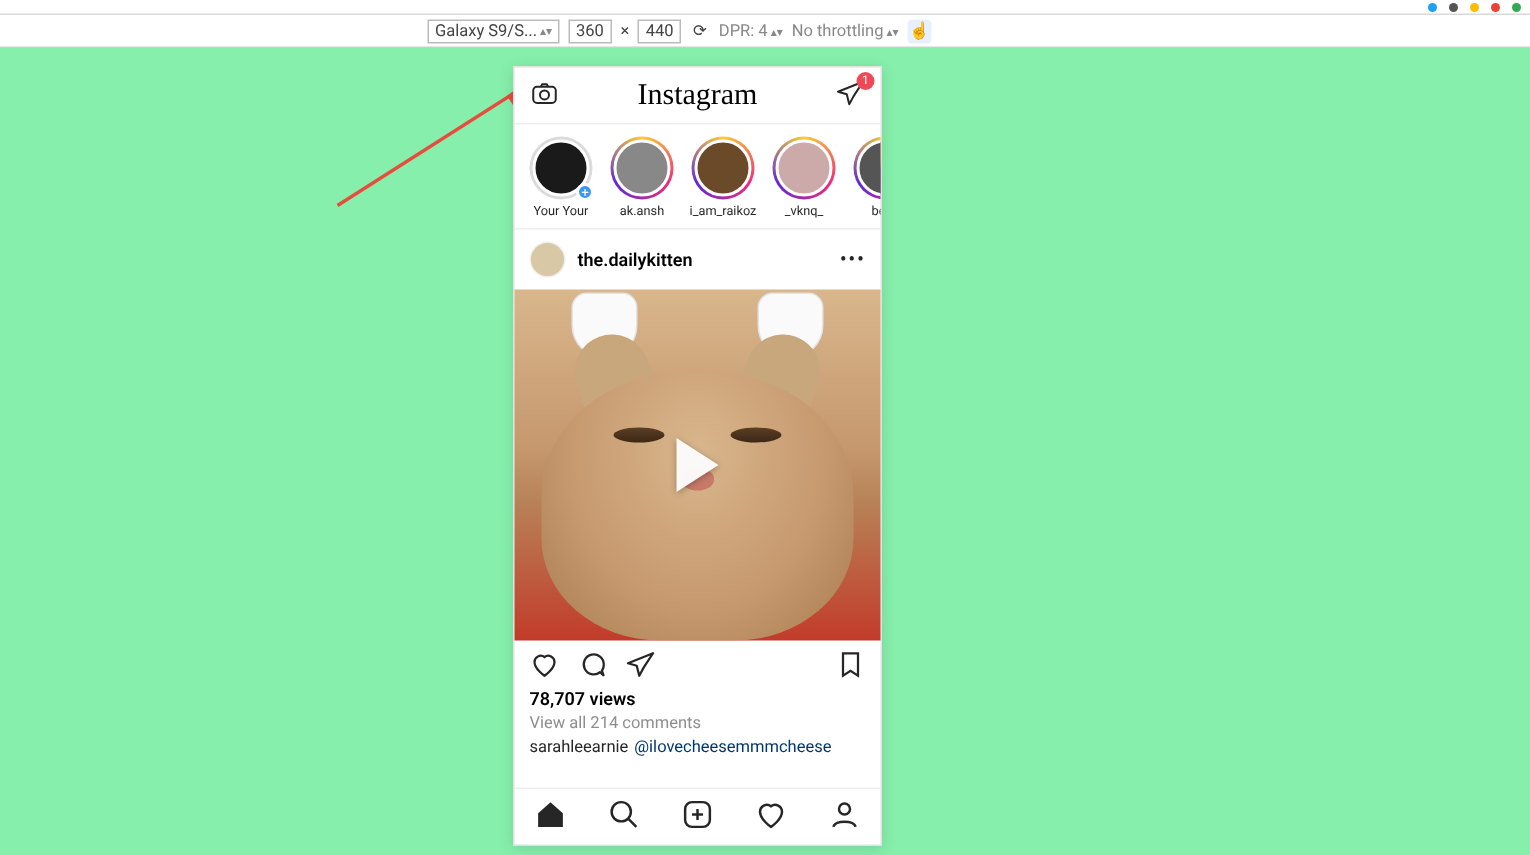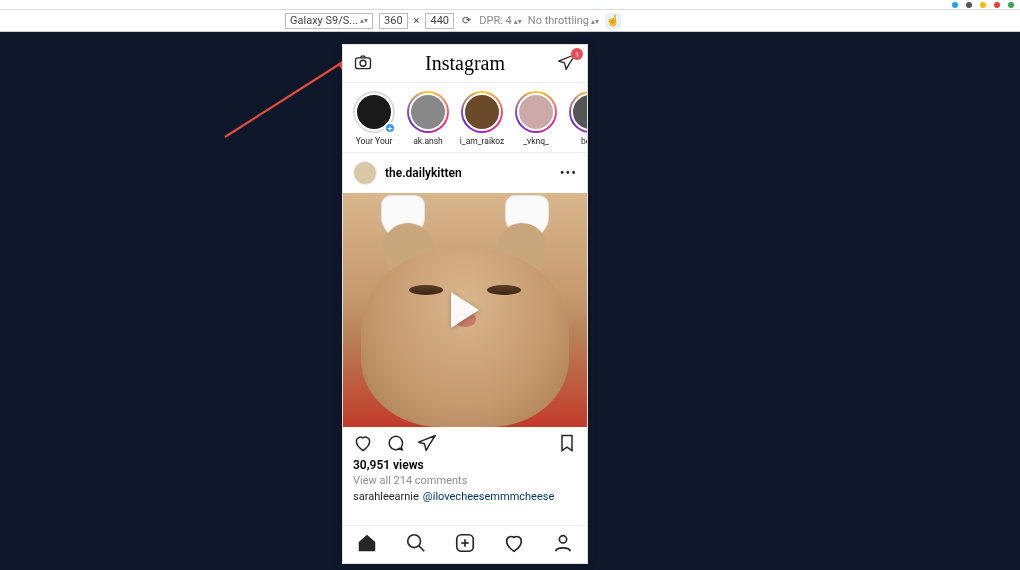--- a/index.html
+++ b/index.html
@@ -16,21 +16,21 @@
   .devtools-bar .sel { border: 1px solid #bbb; padding: 0 4px; height: 16px; line-height: 14px; display: inline-flex; align-items: center; }
   .devtools-bar .updown { font-size: 8px; color: #888; margin-left: 2px; }
   .devtools-bar .dim { color: #888; text-align: center; }
   .devtools-bar .touch { width: 16px; height: 16px; border-radius: 3px; background: #e8f0ff; display: inline-flex; align-items: center; justify-content: center; color: #2b6edb; }
 
   
   .chrome-icons { position: absolute; top: 0; right: 6px; height: 10px; display: flex; gap: 8px; align-items: center; }
   .chrome-icons .dot { width: 6px; height: 6px; border-radius: 50%; }
 
   
-  .canvas { position: absolute; top: 32px; left: 0; right: 0; bottom: 0; background: #0f172a; }
+  .canvas { position: absolute; top: 32px; left: 0; right: 0; bottom: 0; background: #86efac; }
 
   
   .phone {
     position: absolute; top: 12px; left: 342px; width: 246px; height: 520px;
     background: #fff; border: 1px solid #e0e0e0;
     box-shadow: 0 2px 10px rgba(0,0,0,0.12);
     display: flex; flex-direction: column;
   }
 
   
@@ -216,21 +216,21 @@
             </svg></button>
         <button class="icon-btn"><svg class="icon" viewBox="0 0 24 24">
               <path d="M22 3L2 11l7 2 2 8 3.5-6.5L22 3z" fill="none" stroke="#262626" stroke-width="1.8" stroke-linejoin="round"></path>
             </svg></button>
         <div class="spacer"></div>
         <button class="icon-btn"><svg class="icon" viewBox="0 0 24 24">
               <path d="M6 3h12v18l-6-4-6 4V3z" fill="none" stroke="#262626" stroke-width="1.8"></path>
             </svg></button>
       </div>
 
-      <div class="views">30,951 views</div>
+      <div class="views">78,707 views</div>
       <div class="viewall">View all 214 comments</div>
       <div class="comment-line">
         <span style="font-weight:400">sarahleearnie</span>
         <span class="mention">@ilovecheesemmmcheese</span>
       </div>
 
       <div class="bottom-nav">
         <button class="icon-btn"><svg class="icon" viewBox="0 0 24 24">
               <path d="M3 11l9-8 9 8v10H3V11z" fill="#262626"></path>
             </svg></button>

